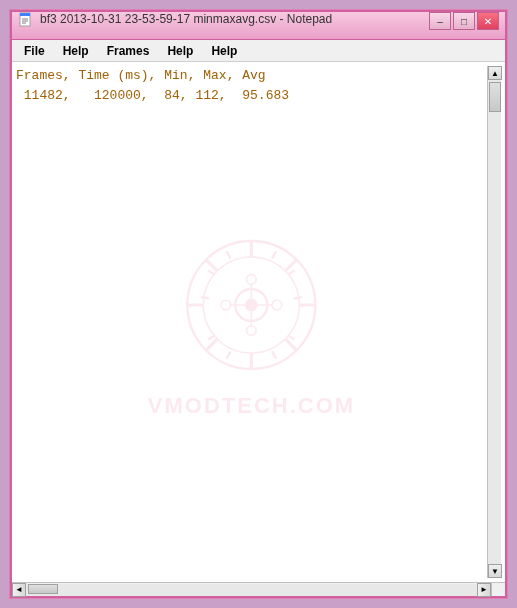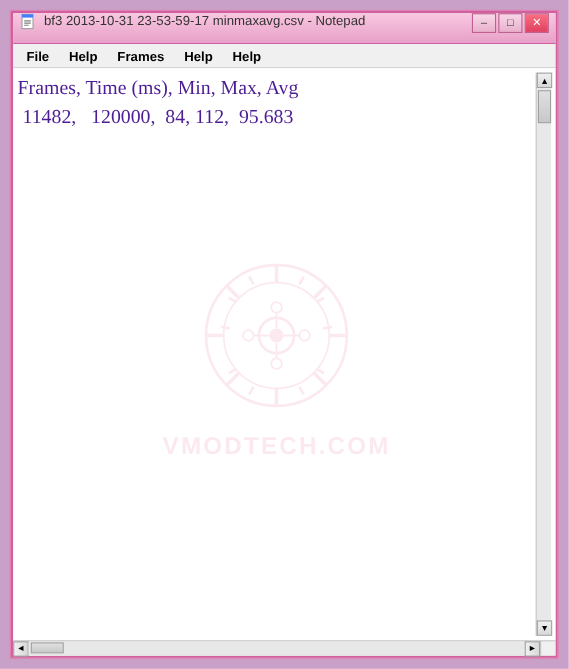--- a/index.html
+++ b/index.html
@@ -99,23 +99,23 @@
       flex: 1;
       background: white;
       padding: 4px;
       overflow: hidden;
       position: relative;
       display: flex;
     }
 
     .text-content {
       flex: 1;
-      font-family: Liberation Serif, serif;
-      font-size: 18px;
-      color: #4c1d95;
+      font-family: Liberation Mono, monospace;
+      font-size: 13px;
+      color: #a16207;
       line-height: 1.5;
       white-space: pre;
       overflow: hidden;
     }
 
     .scrollbar-v {
       width: 14px;
       background: #f0f0f0;
       border-left: 1px solid #c0c0c0;
       display: flex;

